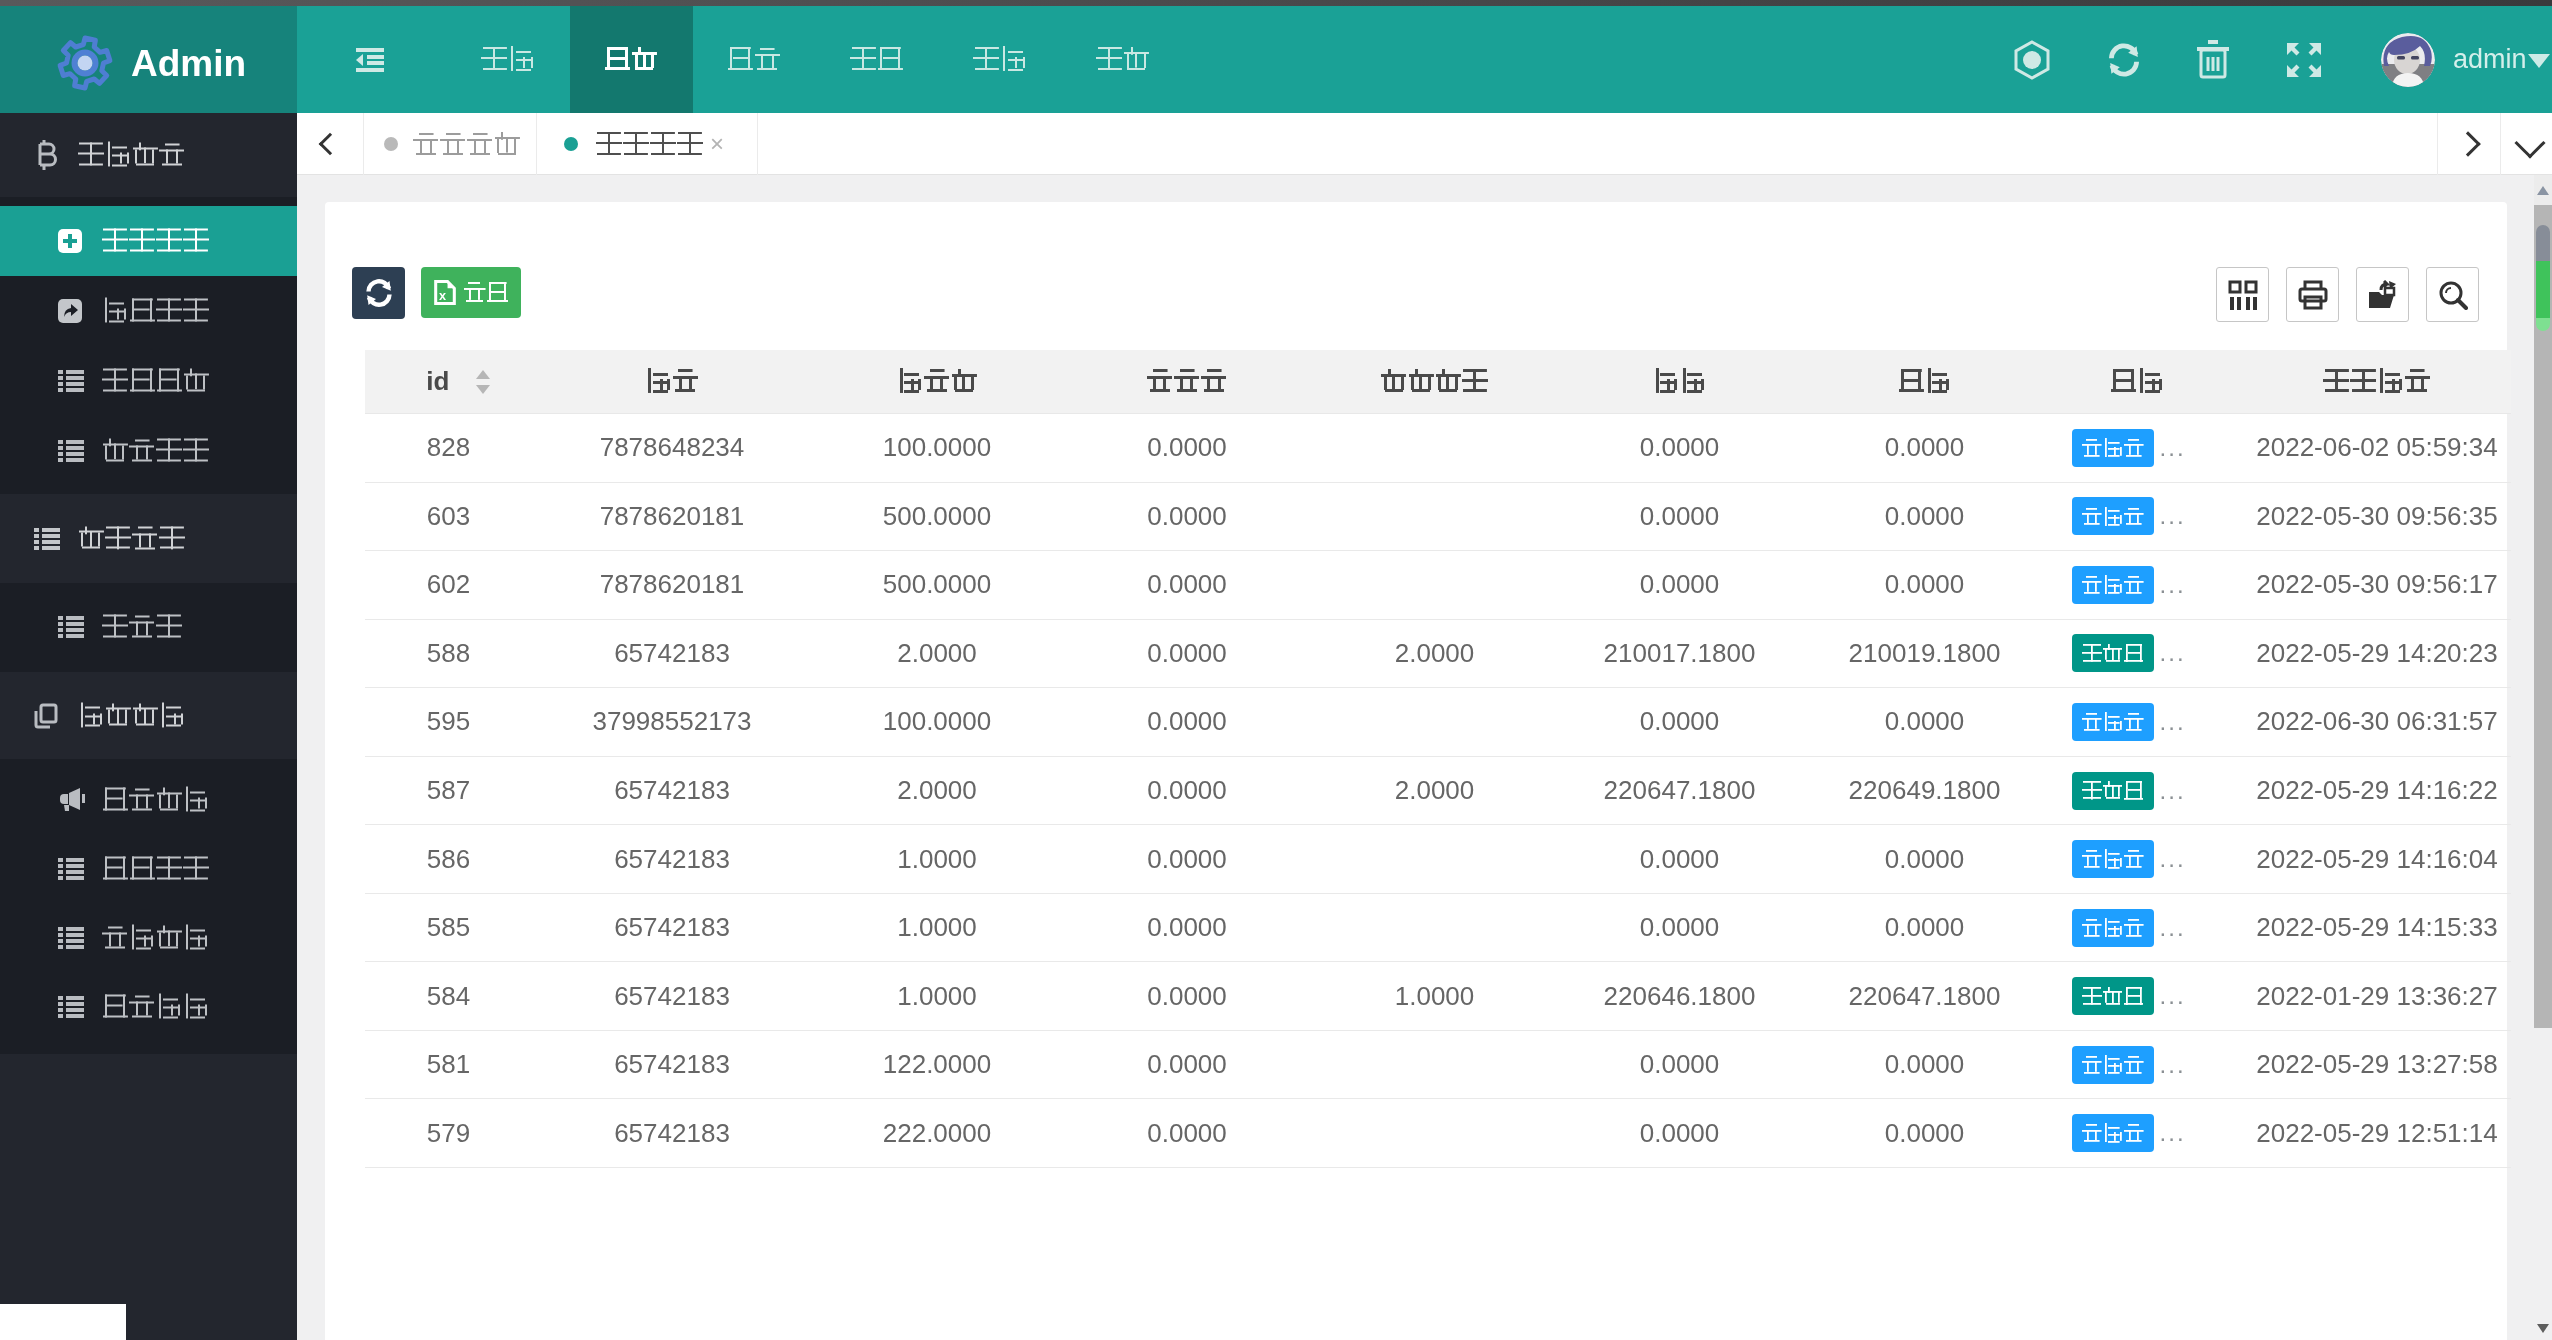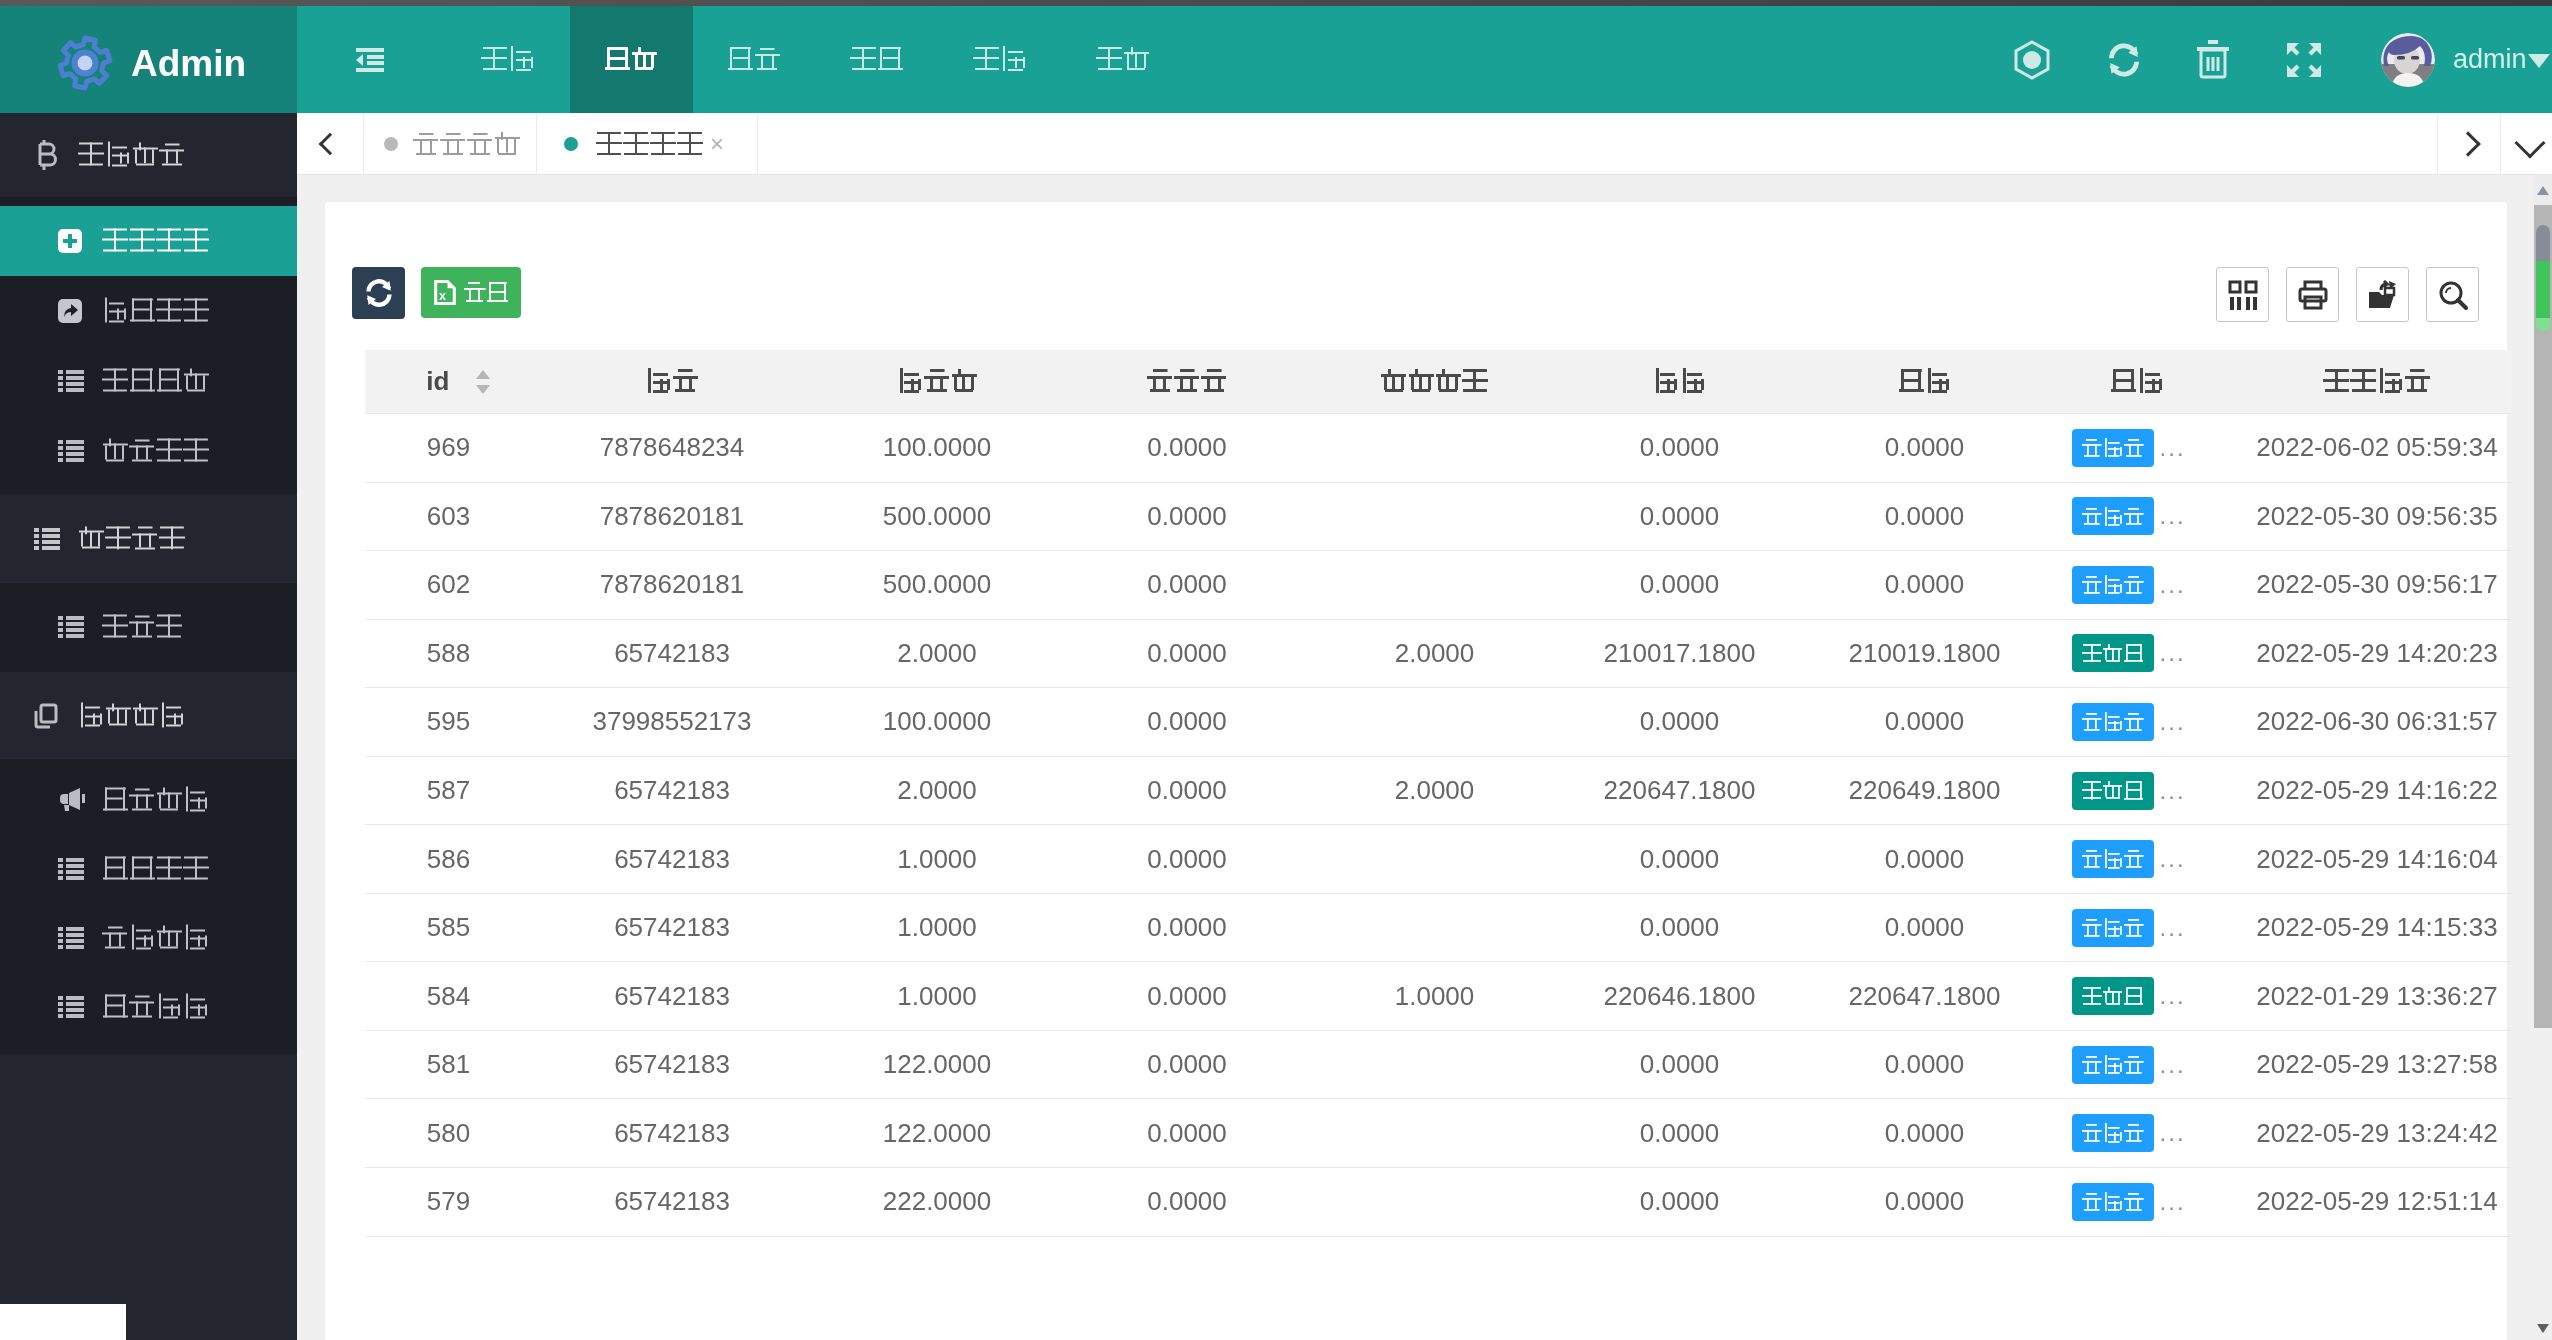--- a/index.html
+++ b/index.html
@@ -426,21 +426,21 @@
           <th><span class="zs "><i class="z z4"></i><i class="z z4"></i><i class="z z4"></i></span></th>
           <th><span class="zs "><i class="z z5"></i><i class="z z5"></i><i class="z z5"></i><i class="z z1"></i></span></th>
           <th><span class="zs "><i class="z z3"></i><i class="z z3"></i></span></th>
           <th><span class="zs "><i class="z z2"></i><i class="z z3"></i></span></th>
           <th><span class="zs "><i class="z z2"></i><i class="z z3"></i></span></th>
           <th><span class="zs "><i class="z z1"></i><i class="z z1"></i><i class="z z3"></i><i class="z z4"></i></span></th>
         </tr>
       </thead>
       <tbody>
         <tr>
-          <td>969</td>
+          <td>828</td>
           <td>7878648234</td>
           <td>100.0000</td>
           <td>0.0000</td>
           <td></td>
           <td>0.0000</td>
           <td>0.0000</td>
           <td class="stc"><span class="badge bblue"><span class="zs "><i class="z z4"></i><i class="z z3"></i><i class="z z4"></i></span></span><span class="dots">...</span></td>
           <td>2022-06-02 05:59:34</td>
         </tr>
         <tr>
@@ -534,31 +534,20 @@
         <tr>
           <td>581</td>
           <td>65742183</td>
           <td>122.0000</td>
           <td>0.0000</td>
           <td></td>
           <td>0.0000</td>
           <td>0.0000</td>
           <td class="stc"><span class="badge bblue"><span class="zs "><i class="z z4"></i><i class="z z3"></i><i class="z z4"></i></span></span><span class="dots">...</span></td>
           <td>2022-05-29 13:27:58</td>
-        </tr>
-        <tr>
-          <td>580</td>
-          <td>65742183</td>
-          <td>122.0000</td>
-          <td>0.0000</td>
-          <td></td>
-          <td>0.0000</td>
-          <td>0.0000</td>
-          <td class="stc"><span class="badge bblue"><span class="zs "><i class="z z4"></i><i class="z z3"></i><i class="z z4"></i></span></span><span class="dots">...</span></td>
-          <td>2022-05-29 13:24:42</td>
         </tr>
         <tr>
           <td>579</td>
           <td>65742183</td>
           <td>222.0000</td>
           <td>0.0000</td>
           <td></td>
           <td>0.0000</td>
           <td>0.0000</td>
           <td class="stc"><span class="badge bblue"><span class="zs "><i class="z z4"></i><i class="z z3"></i><i class="z z4"></i></span></span><span class="dots">...</span></td>

